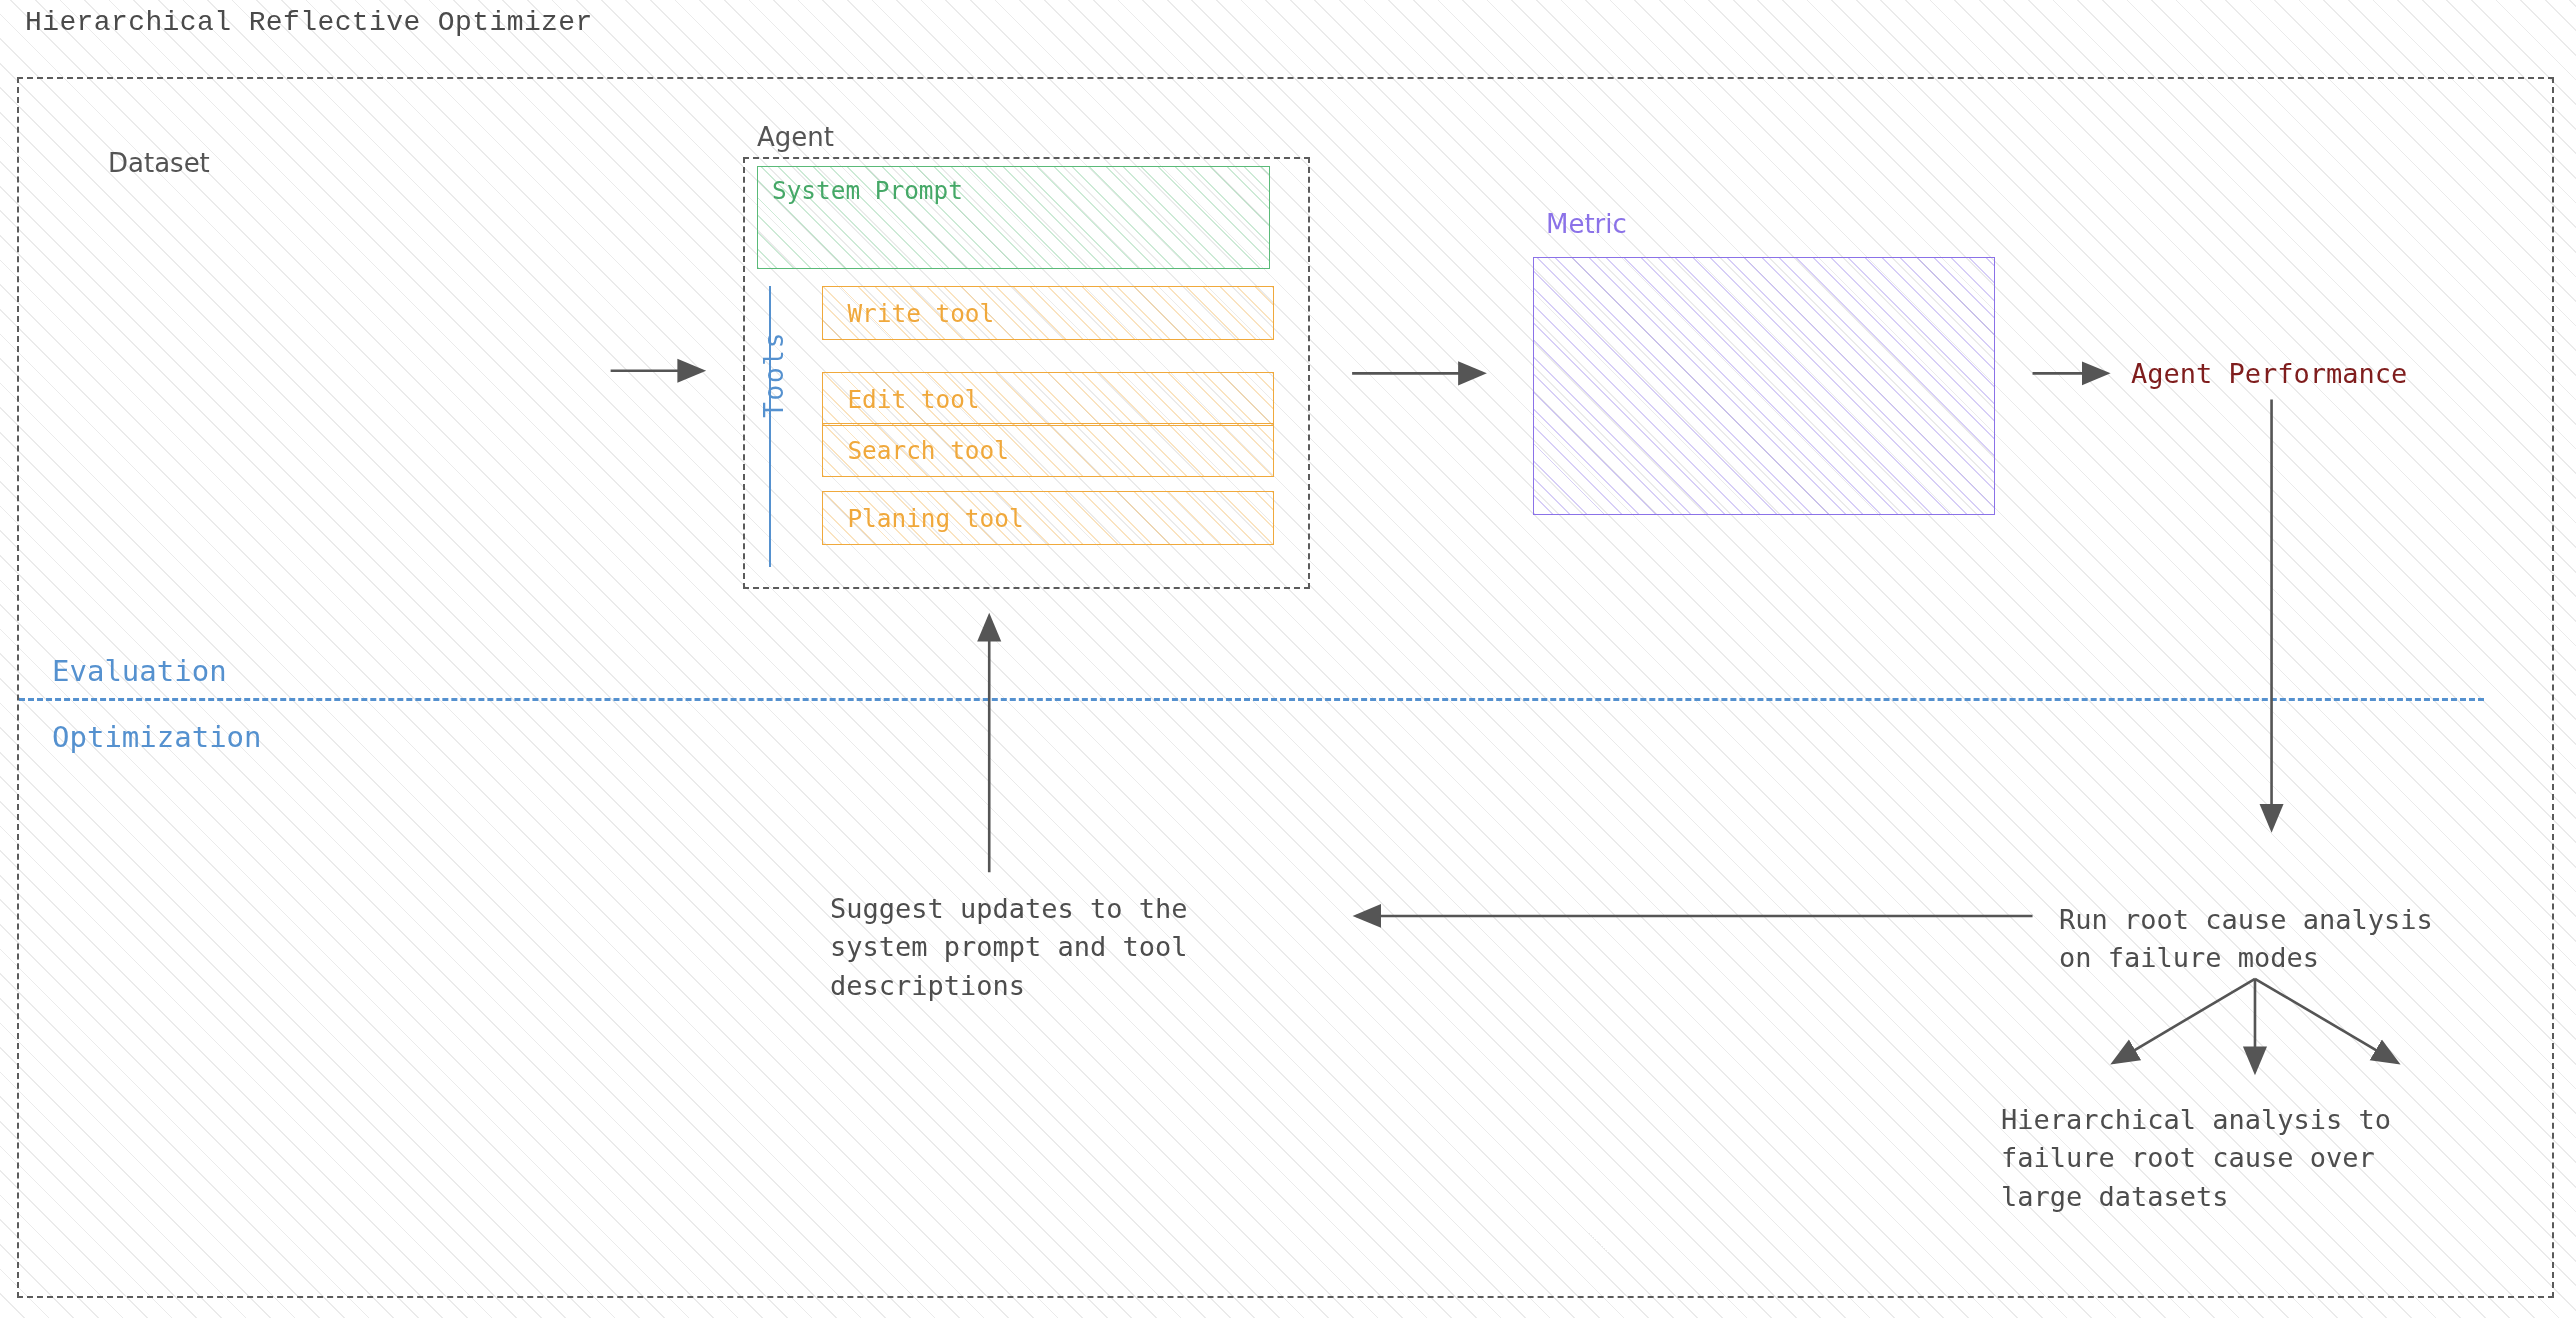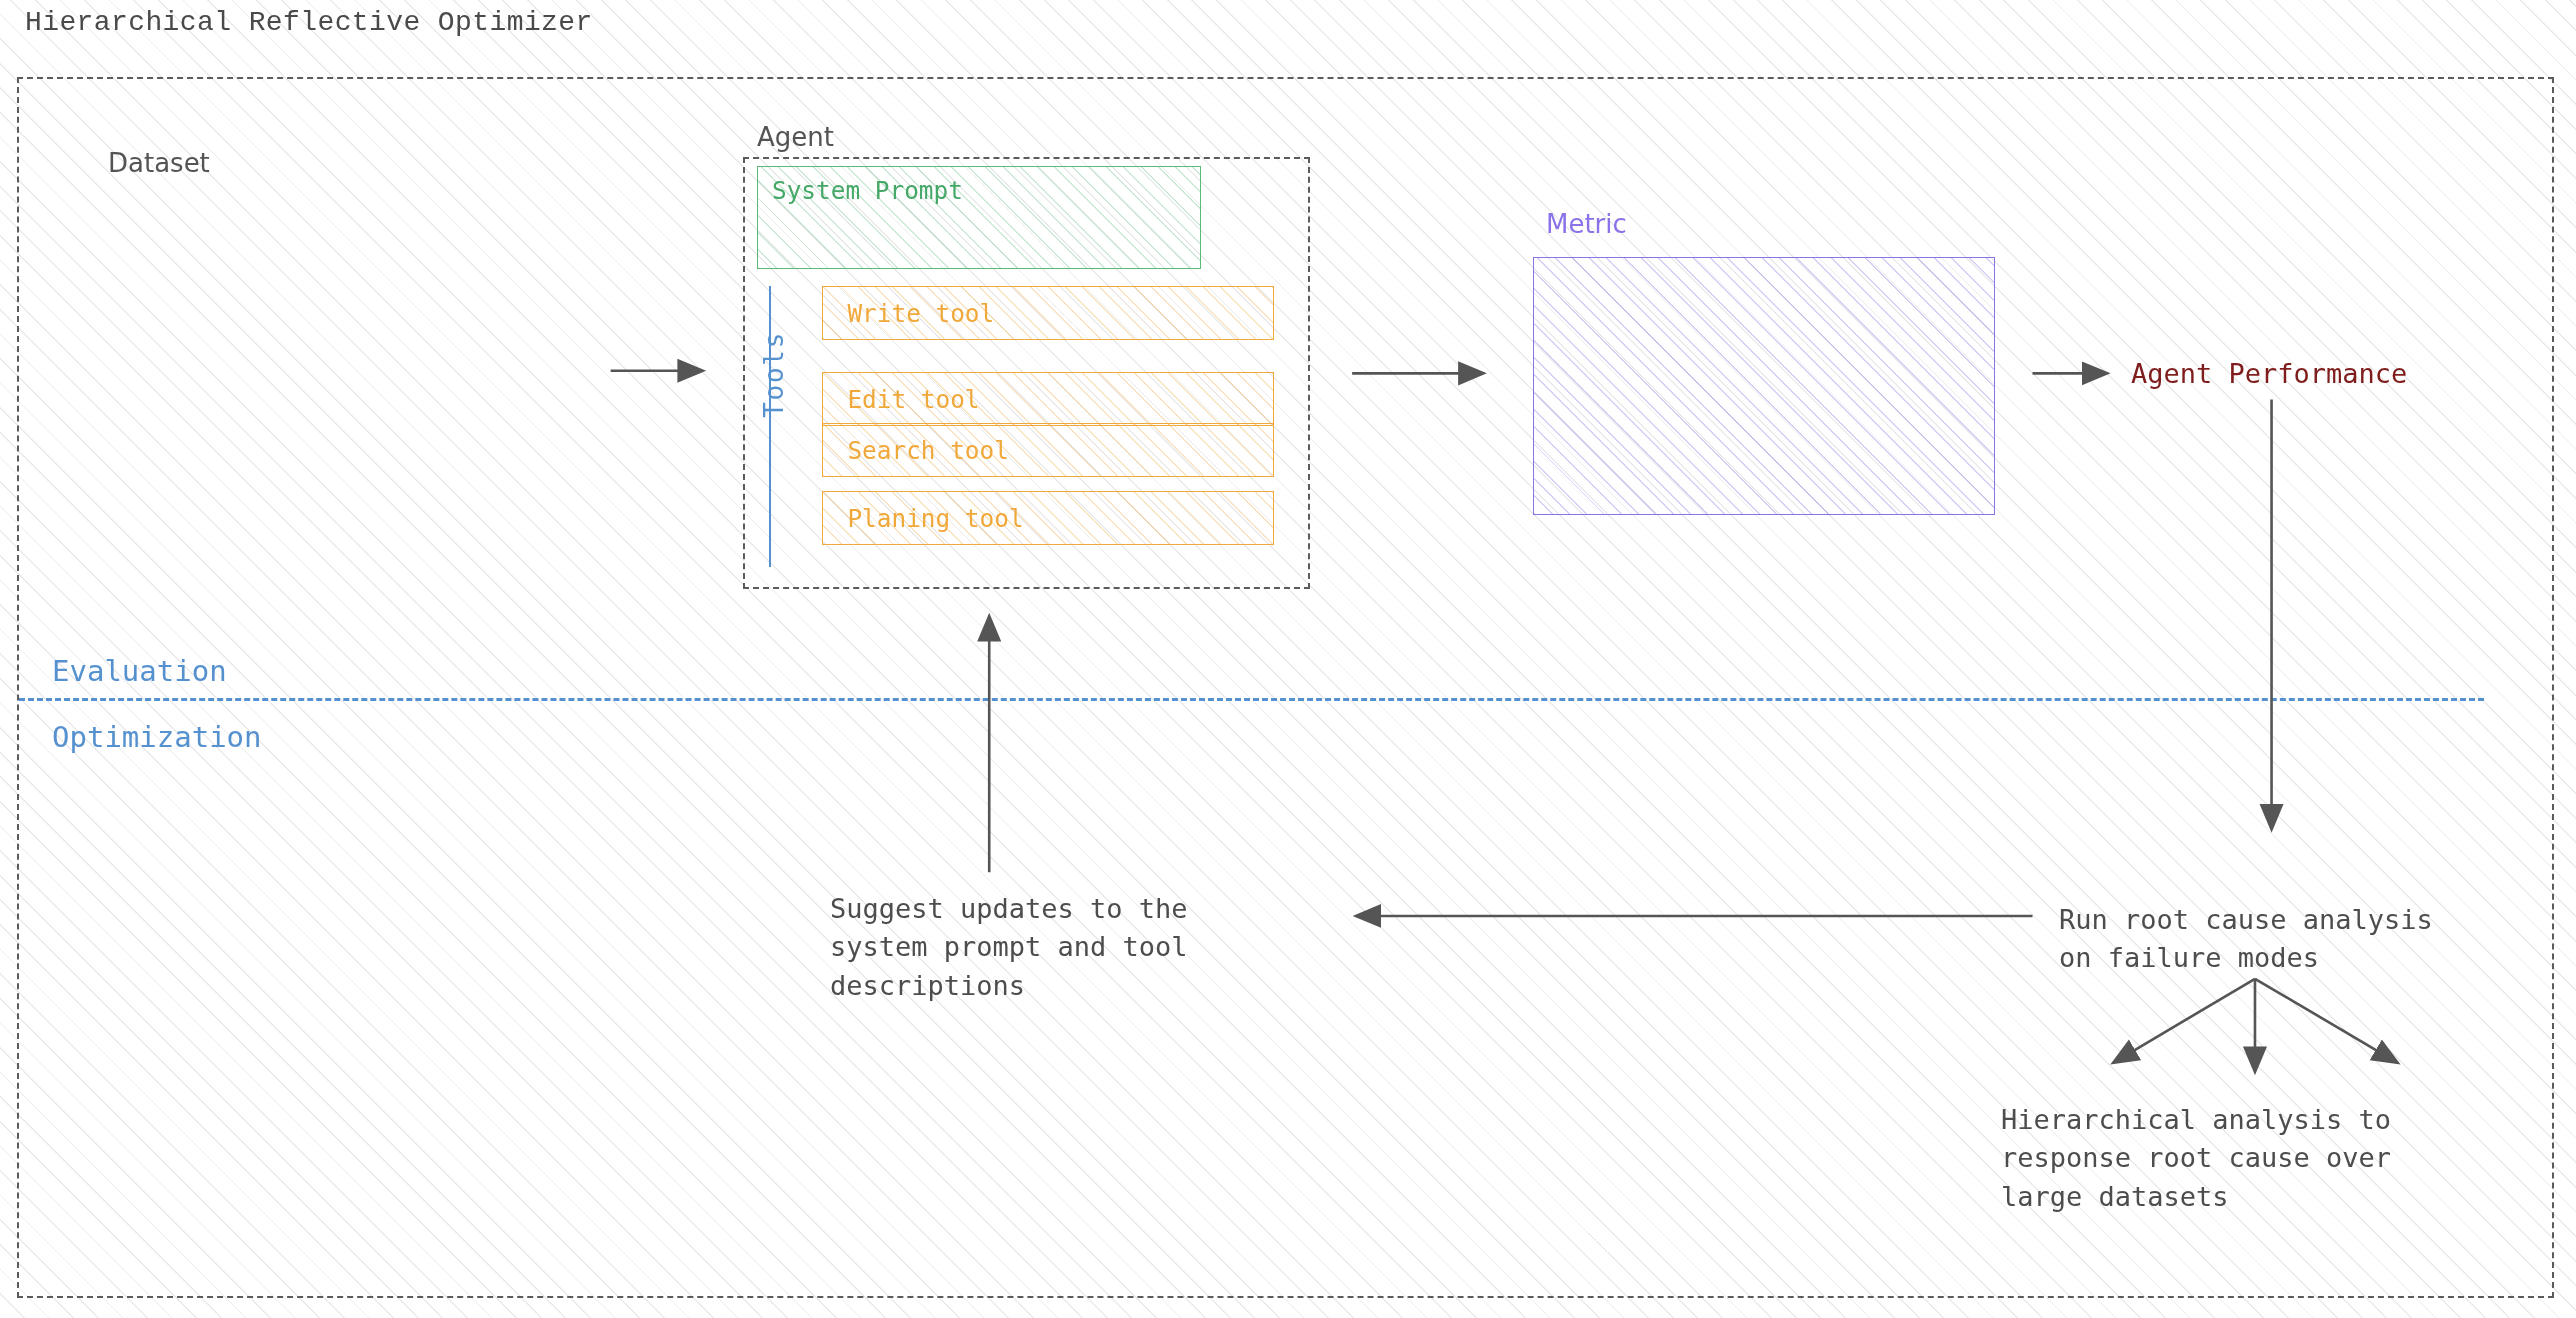--- a/index.html
+++ b/index.html
@@ -81,21 +81,21 @@
   
   .agent-caption{left:757px;top:122px;}
   .agent-box{
     position:absolute;left:743px;top:157px;
     width:567px;height:432px;
     border:2.6px dashed #5b5b5b;
     box-sizing:border-box;
   }
   .sysprompt{
     position:absolute;left:757px;top:166px;
-    width:444px;height:103px;
+    width:513px;height:103px;
     border:1.7px solid #5aba78;
     box-sizing:border-box;
     background-image:repeating-linear-gradient(45deg,
         rgba(90,186,120,0.30) 0px, rgba(90,186,120,0.30) 1.4px,
         rgba(0,0,0,0) 1.4px, rgba(0,0,0,0) 12.2px);
     color:#45a867;font-size:24.4px;
     padding:8.7px 0 0 14px;white-space:nowrap;
   }
   .tools-rail{
     position:absolute;left:769px;top:286px;
@@ -185,21 +185,21 @@
   <div class="sec-label eval">Evaluation</div>
   <div class="divider-line"></div>
   <div class="sec-label opt">Optimization</div>
 
   <div class="node-text suggest-text">Suggest updates to the
 system prompt and tool
 descriptions</div>
   <div class="node-text rootcause-text">Run root cause analysis
 on failure modes</div>
   <div class="node-text hier-text">Hierarchical analysis to
-response root cause over
+failure root cause over
 large datasets</div>
 
   <svg class="edges" viewBox="0 0 2953 1512">
     <defs>
       <marker id="ah" markerWidth="12" markerHeight="12" refX="9.5" refY="5" orient="auto" markerUnits="strokeWidth">
         <path d="M0,0.4 L11,5 L0,9.6 z" fill="#555555"></path>
       </marker>
     </defs>
     <g stroke="#555555" stroke-width="3" fill="none" marker-end="url(#ah)">
       <line x1="700" y1="425" x2="805" y2="425"></line>

